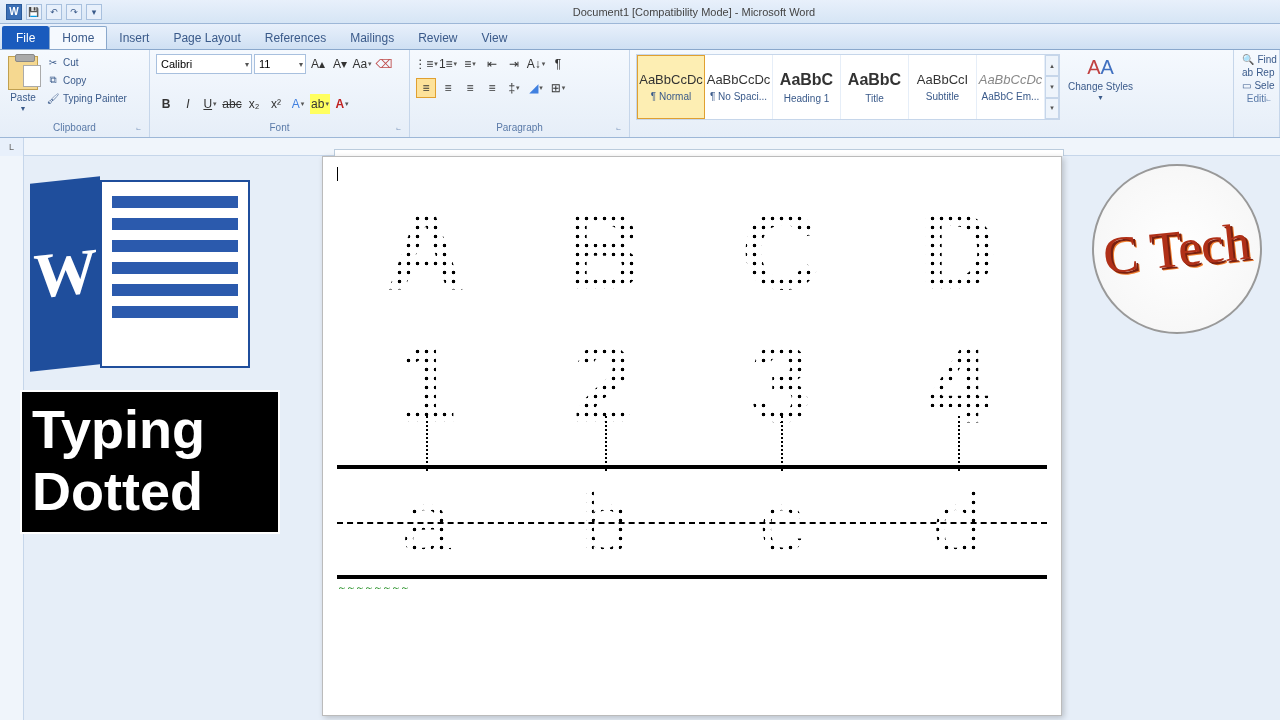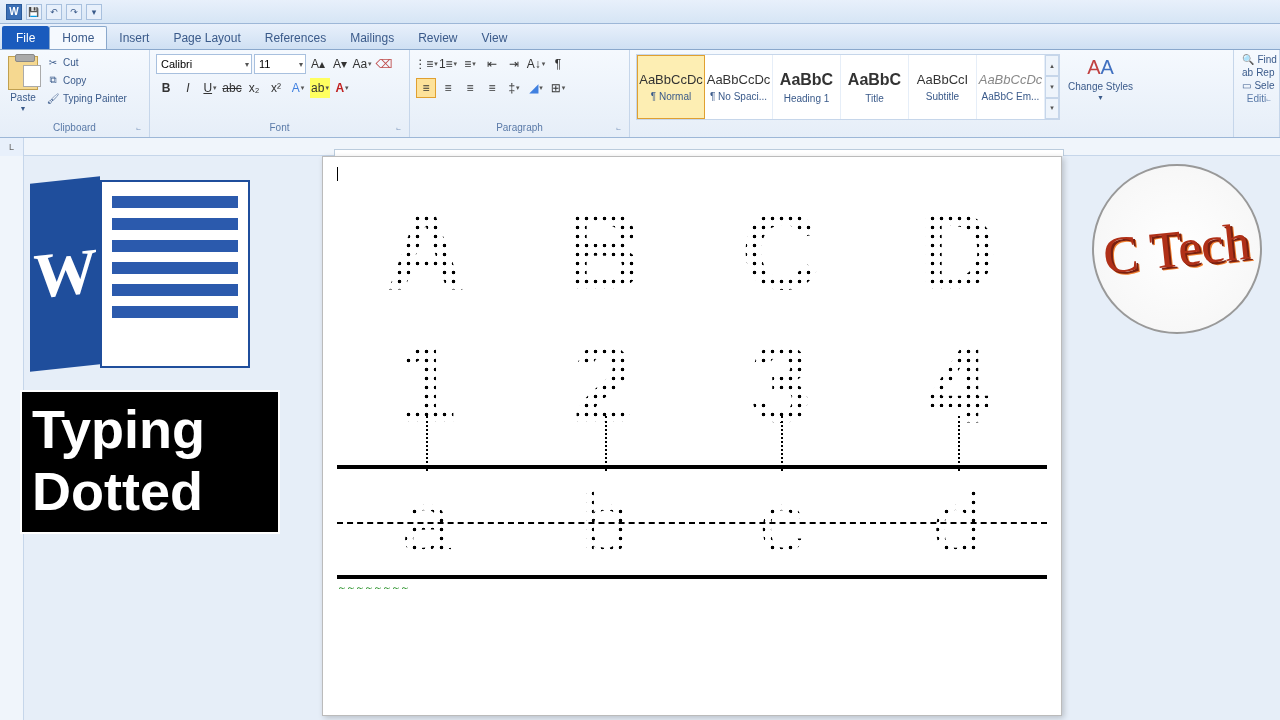--- a/index.html
+++ b/index.html
@@ -105,20 +105,21 @@
 </svg>
 
 <div class="titlebar">
   <div class="qat">
     <div class="qat-icon">W</div>
     <div class="qat-btn">💾</div>
     <div class="qat-btn">↶</div>
     <div class="qat-btn">↷</div>
     <div class="qat-btn">▾</div>
   </div>
+  <div class="title">Document1 [Compatibility Mode] - Microsoft Word</div>
 </div>
 
 <div class="tabsrow">
   <div class="file-tab">File</div>
   <div class="tab active">Home</div>
   <div class="tab">Insert</div>
   <div class="tab">Page Layout</div>
   <div class="tab">References</div>
   <div class="tab">Mailings</div>
   <div class="tab">Review</div>
@@ -146,21 +147,21 @@
         <div class="mini">
             <span class="mini-ico">🖌</span>
             <span>Typing Painter</span>
           </div>
       </div>
     </div>
     <div class="group-label">Clipboard</div>
   </div>
 
   <div class="group" style="width:260px">
-    <div class="group-body" style="flex-direction:column;gap:4px">
+    <div class="group-body" style="flex-direction:column;gap:20px">
       <div class="font-row1">
         <div class="font-sel" style="width:96px">Calibri</div>
         <div class="font-sel" style="width:52px">11</div>
         <div class="tbtn">A▴</div>
         <div class="tbtn">A▾</div>
         <div class="tbtn drop">Aa</div>
         <div class="tbtn" style="color:#c05050">⌫</div>
       </div>
       <div class="font-row1">
         <div class="tbtn">

